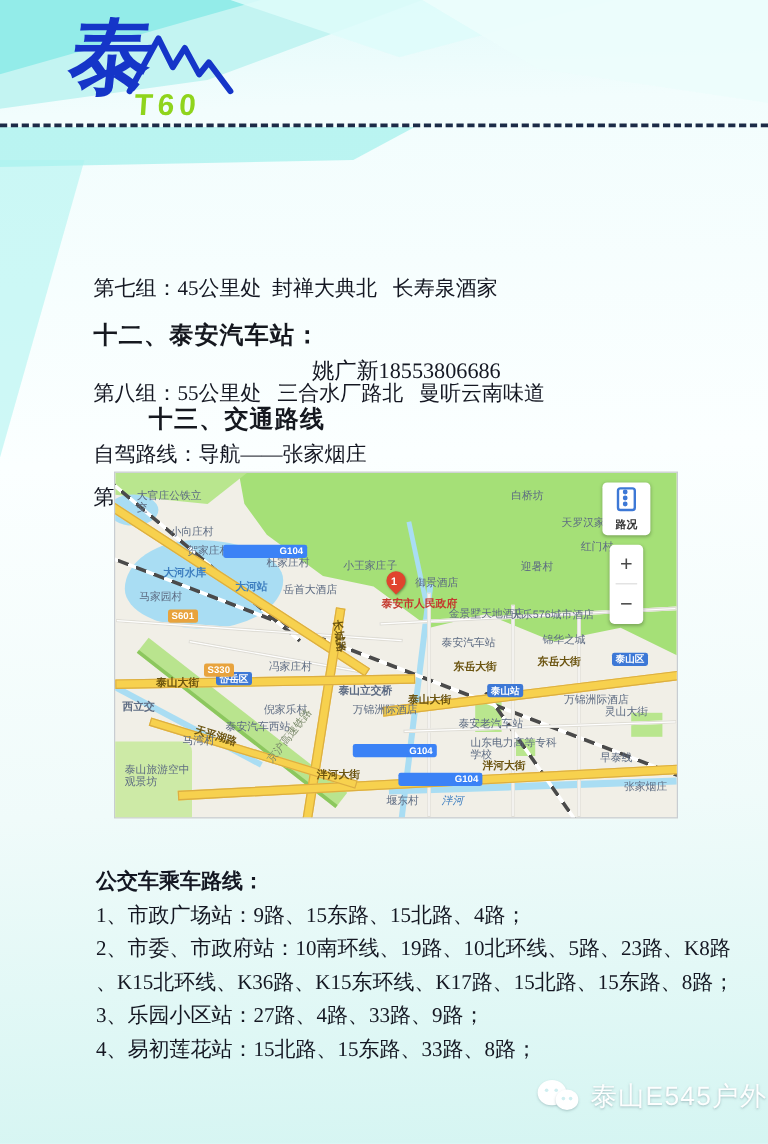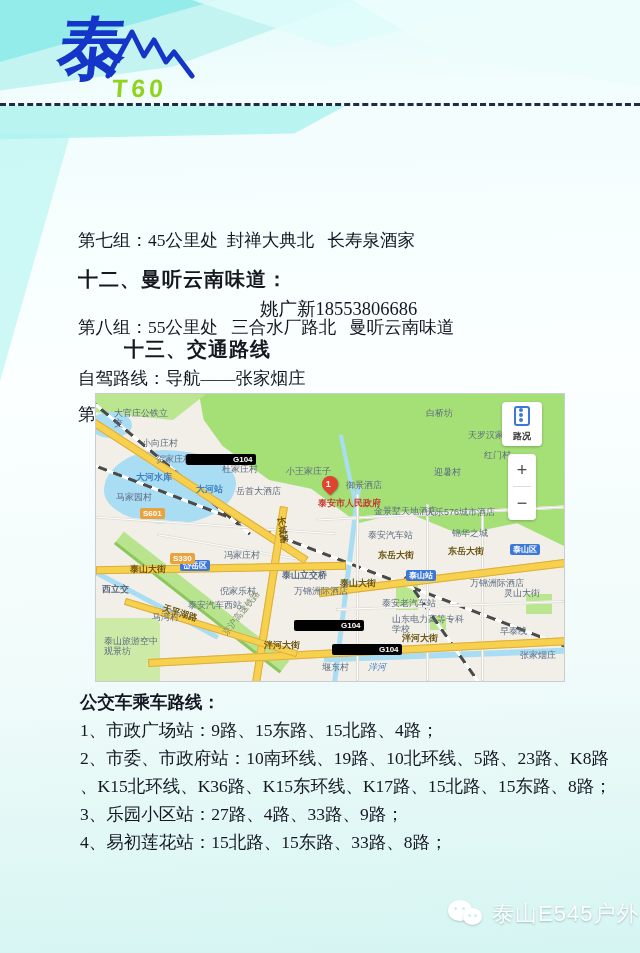--- a/index.html
+++ b/index.html
@@ -48,37 +48,37 @@
        transform:rotate(-52deg);transform-origin:top left;}
   .rail{height:3px;background:repeating-linear-gradient(90deg,#4a4a4a 0 9px,#fff 9px 16px);}
   .road-y{background:#f7d14e;border:1px solid #dcae42;box-sizing:border-box;}
   .road-w{background:#fff;border:1px solid #e0ded6;box-sizing:border-box;}
   .ml{font-size:9px;color:#5d6b82;white-space:nowrap;line-height:10px;}
   .ml-b{color:#3e7fc0;}
   .ml-red{color:#c43a2f;font-weight:bold;}
   .ml-road{color:#6b5410;font-weight:bold;}
   .bdg{font-size:8px;font-weight:bold;color:#fff;border-radius:2px;padding:1px 3px;line-height:9px;white-space:nowrap;}
   .bdg-blue{background:#3d78d6;}
-  .bdg-red{background:#000000;padding-left:47px;}
+  .bdg-red{background:#3b82f6;padding-left:47px;}
   .bdg-or{background:#e8a33d;}
   .pin{left:226px;top:82px;width:16px;height:16px;background:#e0442e;border-radius:50% 50% 50% 0;
        transform:rotate(-45deg);box-shadow:0 1px 2px rgba(0,0,0,.4);}
   .pin span{position:absolute;left:4px;top:2px;transform:rotate(45deg);color:#fff;font-size:9px;font-weight:bold;}
   .ctrl-traffic{left:406px;top:8px;width:40px;height:44px;background:#fff;border-radius:4px;
        box-shadow:0 1px 3px rgba(0,0,0,.25);text-align:center;cursor:pointer;}
   .tlight{position:relative;display:inline-block;margin-top:4px;width:12px;height:16px;border:2px solid #3d78d6;border-radius:3px;}
   .tlight i{position:absolute;left:3px;width:4px;height:4px;border-radius:50%;background:#3d78d6;}
   .ctrl-traffic .cap{position:static;display:block;font-size:9px;font-weight:bold;color:#333;}
   .ctrl-zoom{left:412px;top:60px;width:28px;height:66px;background:#fff;border-radius:4px;
        box-shadow:0 1px 3px rgba(0,0,0,.25);text-align:center;}
   .ctrl-zoom .zin,.ctrl-zoom .zout{position:static;display:block;font-size:18px;color:#4a4a4a;height:32px;line-height:32px;cursor:pointer;}
   .ctrl-zoom .sep{position:static;display:block;margin:0 5px;border-top:1px solid #ddd;}
   
   .bus{left:80px;top:688px;font-size:17.5px;color:#141722;line-height:28px;}
-  .bus .bh{font-weight:bold;}
+  .bus .bh{font-weight:bold;margin-top:32px;}
   
   .footer{left:448px;top:898px;display:flex;align-items:center;color:#fdfefe;
           font-family:"Liberation Sans",sans-serif;}
   .wx{position:relative;width:38px;height:32px;margin-right:6px;}
   .wx .b1{position:absolute;left:0;top:2px;width:24px;height:21px;background:#fff;border-radius:50% 50% 48% 48%;box-shadow:0 1px 2px rgba(120,150,155,.45);}
   .wx .b2{position:absolute;left:15px;top:10px;width:19px;height:17px;background:#fff;border-radius:50%;box-shadow:0 1px 2px rgba(120,150,155,.45);}
   .wx i{position:absolute;width:3px;height:3px;border-radius:50%;background:#cfeef0;}
   .footer .txt{font-size:22px;letter-spacing:1px;text-shadow:0 1px 2px rgba(110,140,148,.55);}
 </style>
 </head>
@@ -99,21 +99,21 @@
 
 <div class="abs divider"></div>
 
 <div class="abs groups">
   <div>第七组：45公里处  封禅大典北   长寿泉酒家</div>
   <div>第八组：55公里处   三合水厂路北   曼听云南味道</div>
   <div>第九组：    60公里终点</div>
 </div>
 
 <div class="abs h2row">
-  <span class="h2">十二、曼听云南味道：</span>
+  <span class="h2">十二、泰安汽车站：</span>
 </div>
 <div class="abs contact2">姚广新18553806686</div>
 
 <div class="abs h2 h3">十三、交通路线</div>
 <div class="abs selfdrive">自驾路线：导航——张家烟庄</div>
 
 <div class="abs map">
   <div class="green-top"></div>
   <div class="green-tl"></div>
   <div class="green-bl"></div>

